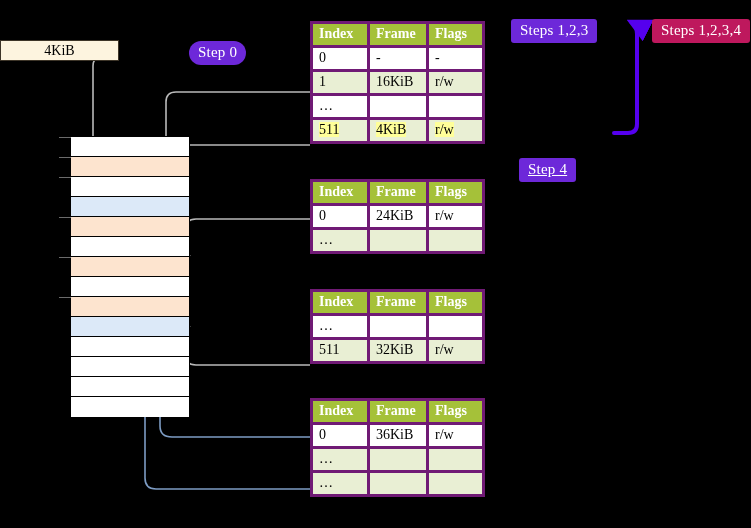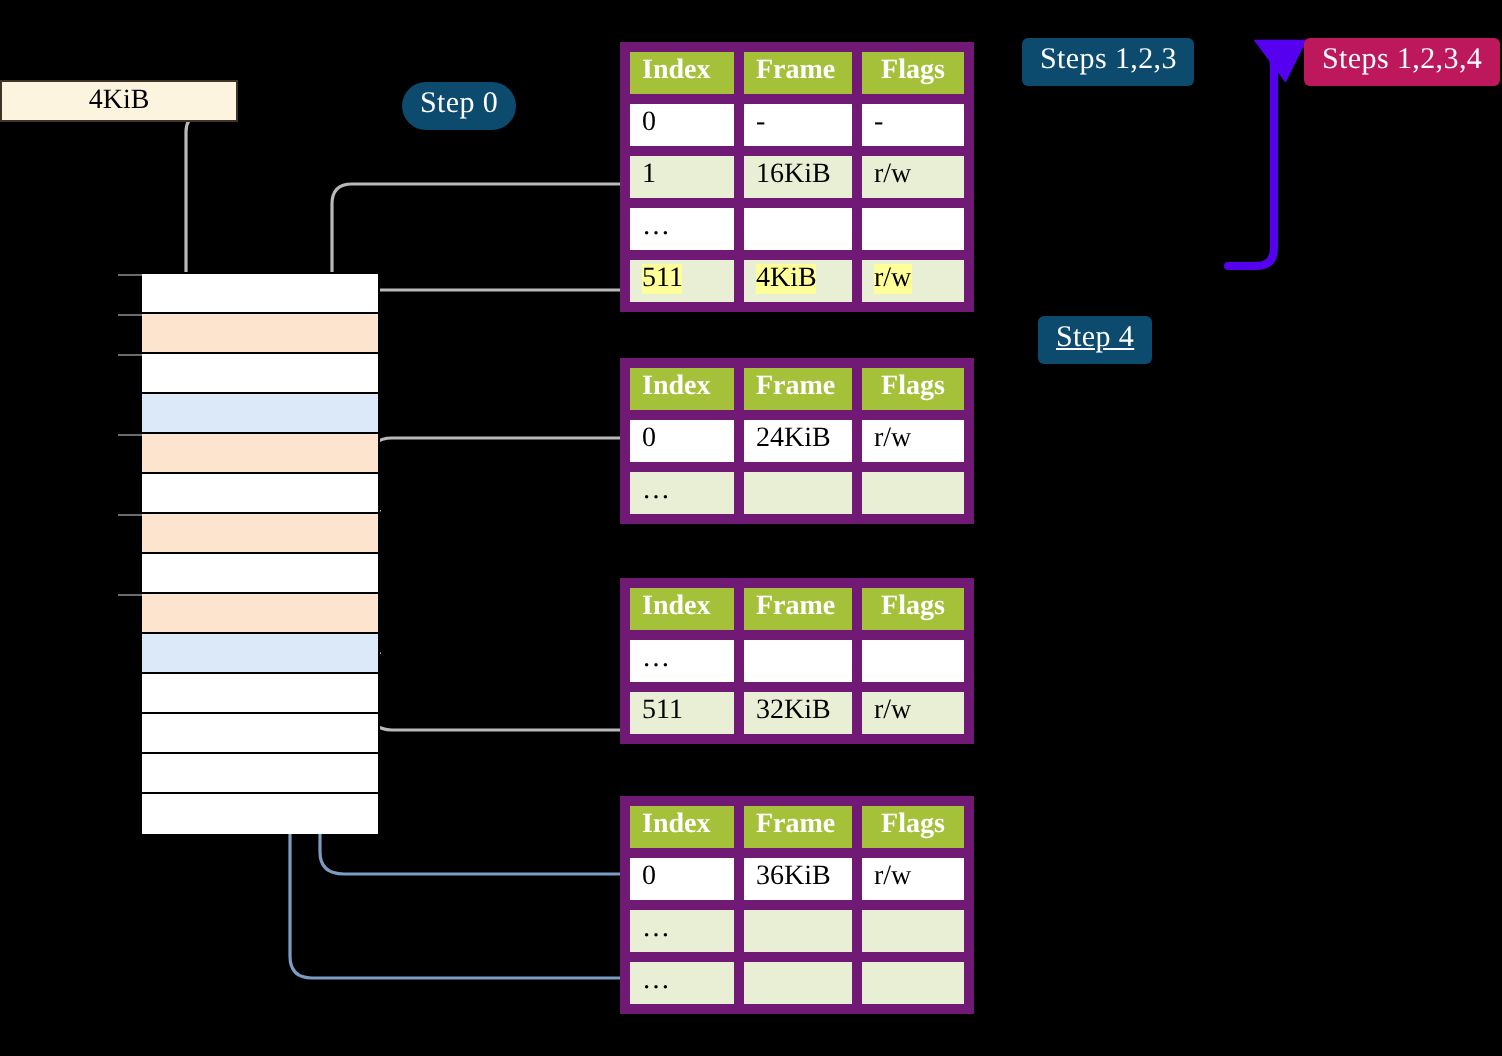--- a/index.html
+++ b/index.html
@@ -21,21 +21,21 @@
     position: absolute;
     color: #ffffff;
     font-family: "Liberation Serif", "DejaVu Serif", serif;
     font-size: 15px;
     line-height: 1;
     padding: 4px 9px 5px 9px;
     border-radius: 3px;
     white-space: nowrap;
     letter-spacing: 0.2px;
   }
-  .badge-red { background: #0c4a6e; }
+  .badge-red { background: #6d28d9; }
   .badge-violet { background: #be185d; }
 
   
   #kib-box {
     position: absolute;
     left: 0px;
     top: 40px;
     width: 119px;
     height: 21px;
     background: #fdf4df;
@@ -79,40 +79,40 @@
   
   .ptable {
     position: absolute;
     border-collapse: collapse;
     background: #ffffff;
     font-size: 14px;
     color: #000000;
     box-shadow: 2px 2px 0 rgba(0,0,0,0.35);
   }
   .ptable th, .ptable td {
-    border: 5px solid #701a75;
+    border: 3px solid #701a75;
     padding: 2px 6px 3px 6px;
     text-align: left;
     height: 21px;
     box-sizing: border-box;
     vertical-align: middle;
     white-space: nowrap;
   }
   .ptable th {
     background: #a5c139;
     color: #ffffff;
     font-weight: bold;
     font-size: 14px;
   }
   .ptable td.c-index { width: 57px; }
   .ptable td.c-frame { width: 59px; }
   .ptable td.c-flags { width: 56px; }
   .ptable th.c-index { width: 57px; }
   .ptable th.c-frame { width: 59px; }
-  .ptable th.c-flags { width: 56px; text-align: center; }
+  .ptable th.c-flags { width: 56px; }
   .ptable tr.alt td { background: #e9efd4; }
   .ptable tr.plain td { background: #ffffff; }
   .hl { background: #ffff99; }
   .ell { letter-spacing: 1px; }
 
   
   #wires {
     position: absolute;
     left: 0; top: 0;
     width: 751px; height: 528px;
@@ -168,21 +168,21 @@
 
     <g>
       <path d="M 614 133 L 628 133 Q 637 133 637 124 L 637 34 Q 637 25 631 22" fill="none" stroke="#5500ee" stroke-width="4" stroke-linecap="round" marker-end="url(#ah-violet)"></path>
     </g>
   </svg>
 
   <div id="kib-box">
     <span>4KiB</span>
   </div>
 
-  <div class="badge badge-red" style="left:201px; top:41px;border-radius:12px;">Step 0</div>
+  <div class="badge badge-red" style="left:189px; top:41px;border-radius:12px;">Step 0</div>
 
   <div class="badge badge-red" style="left:511px; top:19px;">Steps 1,2,3</div>
 
   <div class="badge badge-violet" style="left:652px; top:19px;">Steps 1,2,3,4</div>
 
   <div class="badge badge-red" style="left:519px; top:158px;text-decoration:underline;">Step 4</div>
 
   <div id="mem-grid">
       <div class="mem-row" style="top: 0px; height: 20px; background: rgb(255, 255, 255);"></div>
       <div class="mem-tick" style="top: 0px;"></div>

